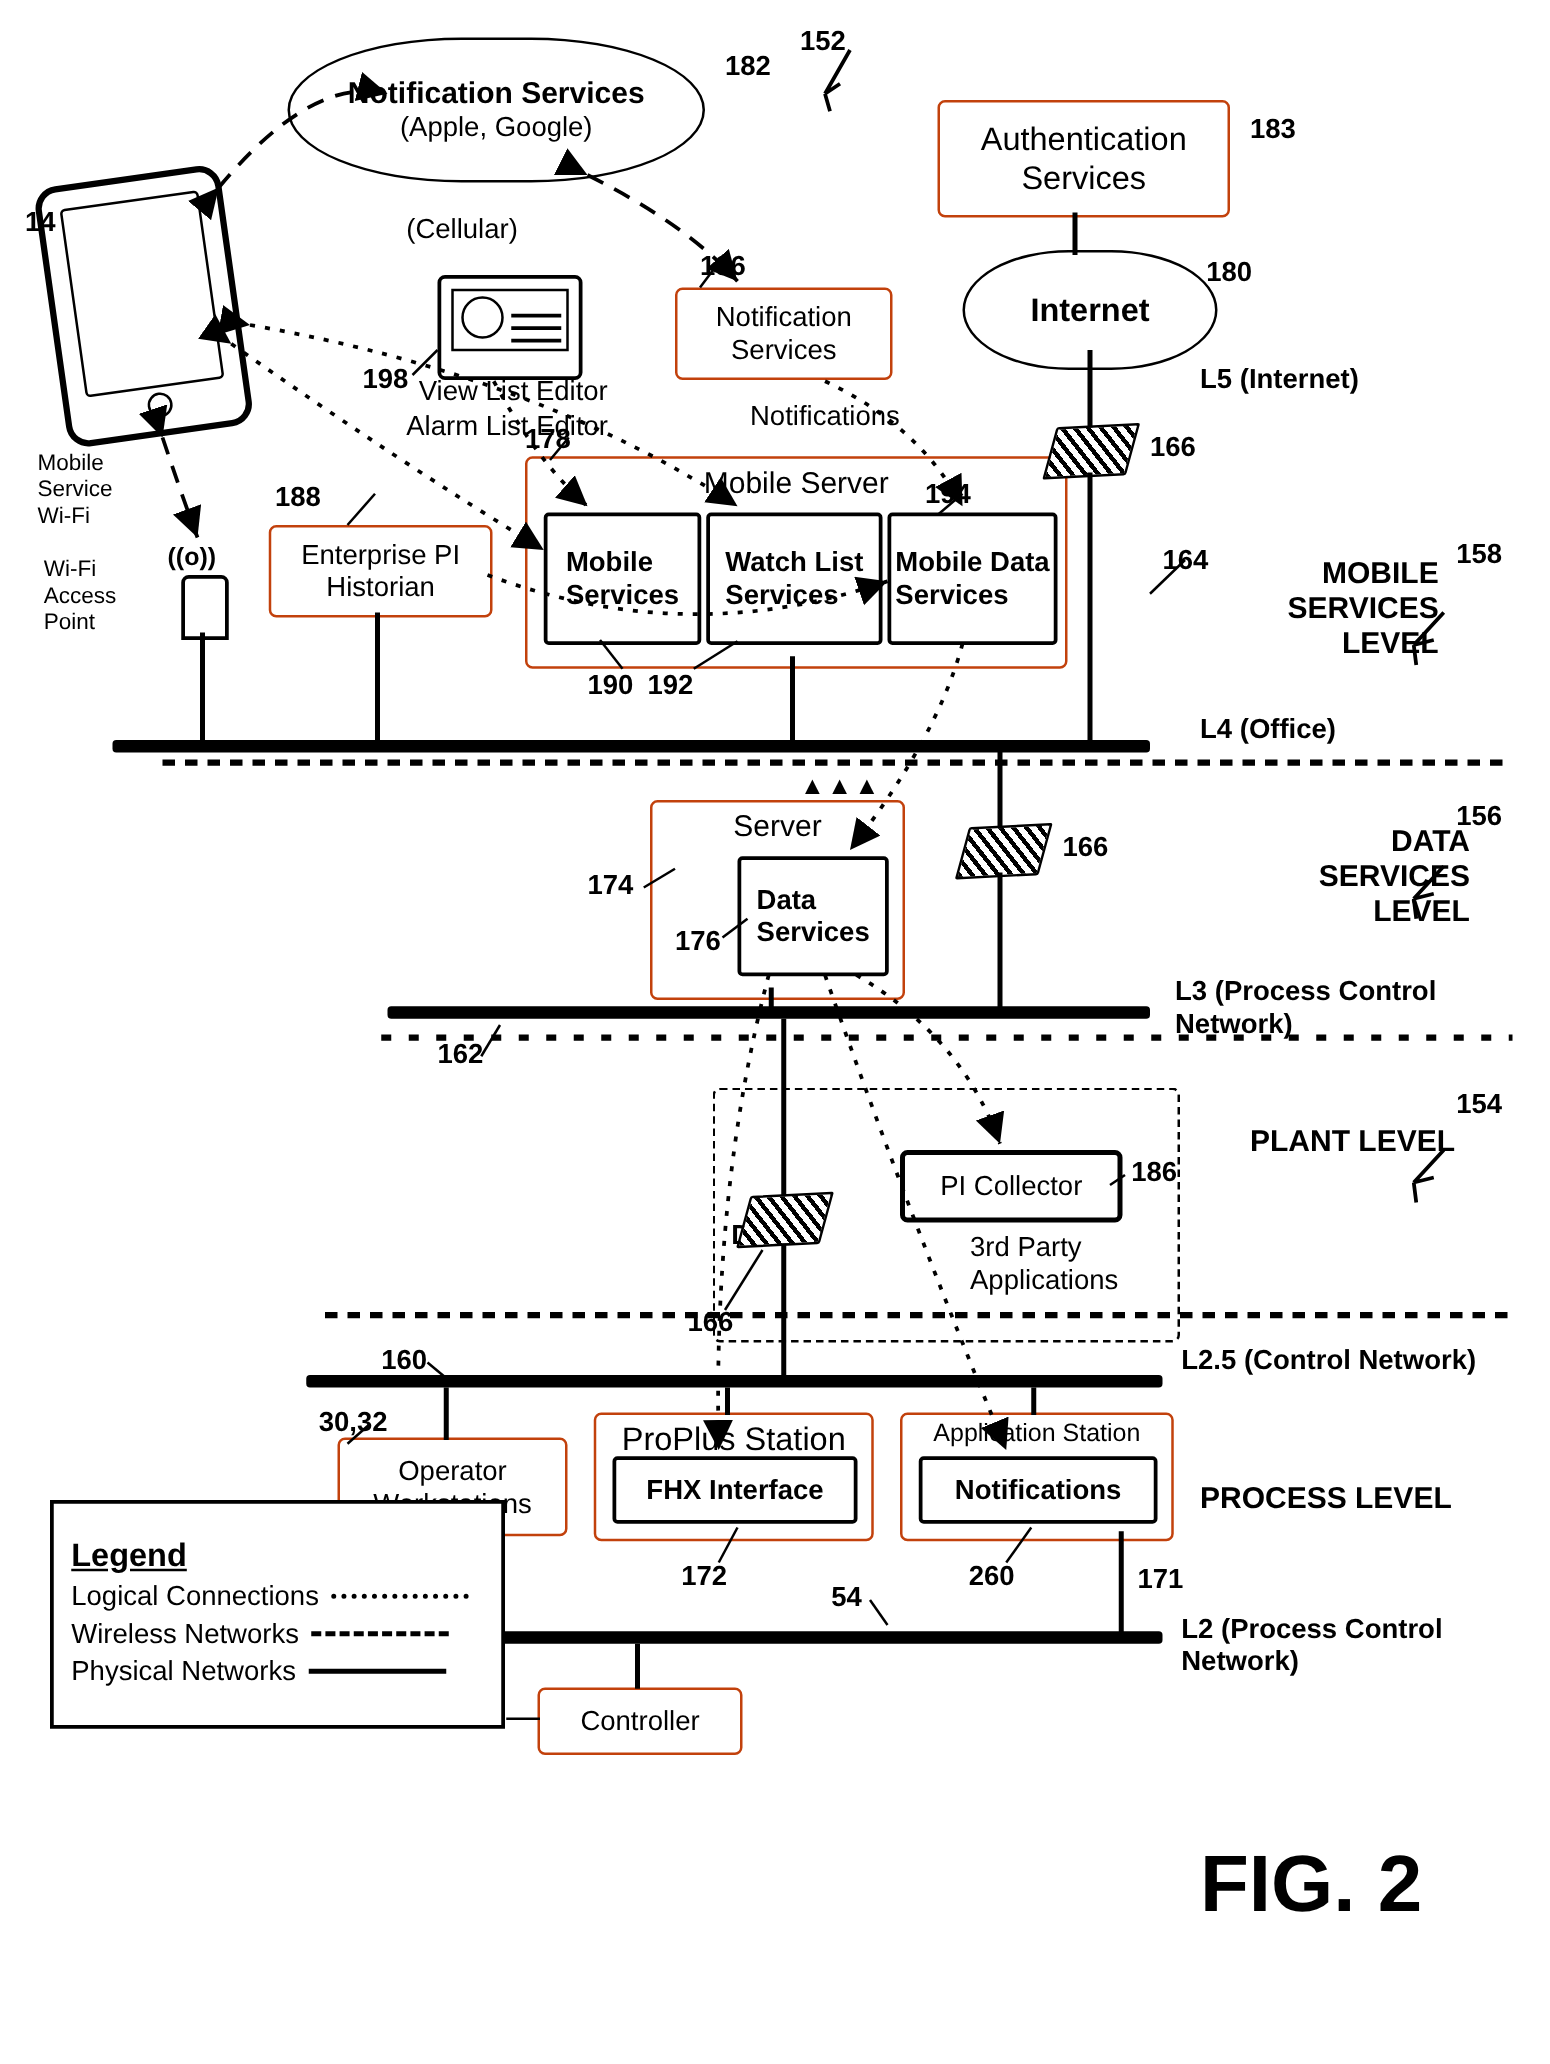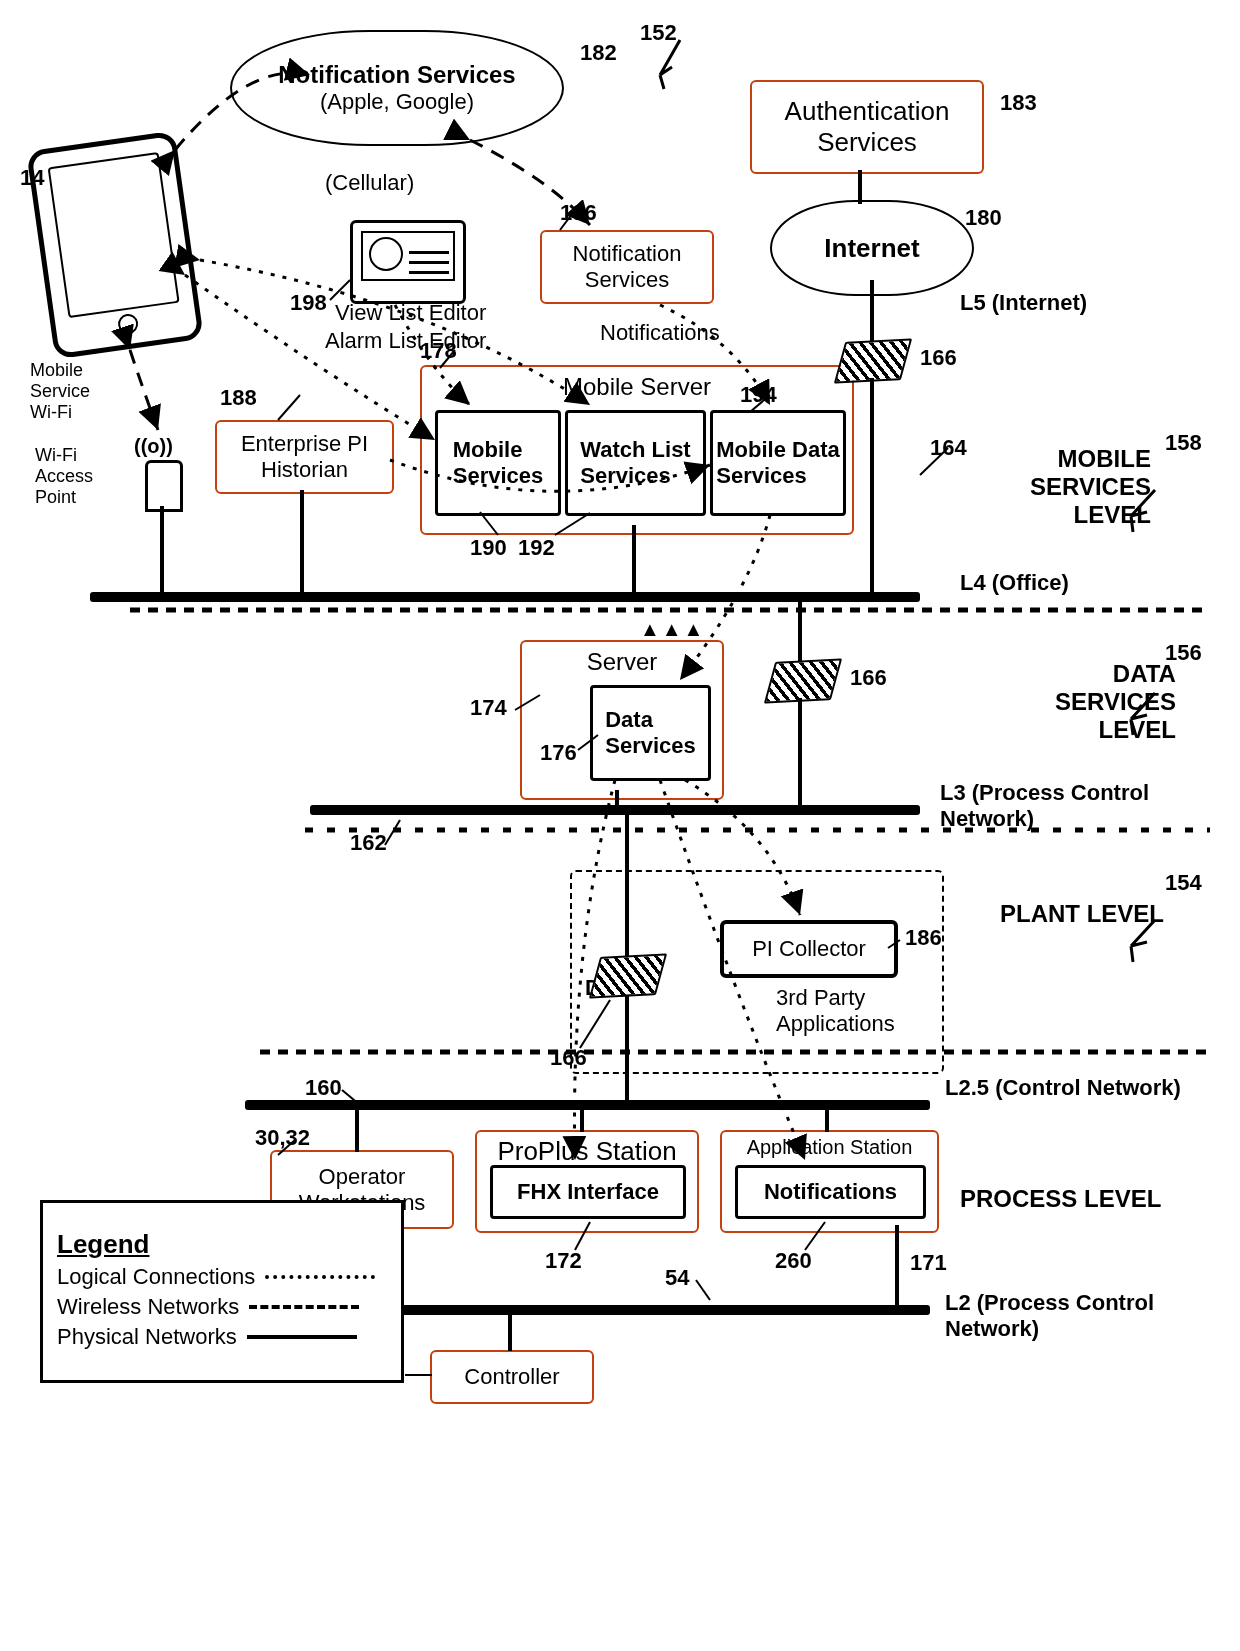--- a/index.html
+++ b/index.html
@@ -229,20 +229,21 @@
   <div class="line">
         <span>Wireless Networks</span>
         <span class="sw dashed"></span>
       </div>
   <div class="line">
         <span>Physical Networks</span>
         <span class="sw"></span>
       </div>
 </div>
 
+<div class="fig" style="left:960px;top:1470px">FIG. 2</div>
 
 <svg class="overlay">
   <line x1="130" y1="610" x2="1210" y2="610" stroke="#000" stroke-width="5" stroke-dasharray="10 8"></line>
   <line x1="305" y1="830" x2="1210" y2="830" stroke="#000" stroke-width="5" stroke-dasharray="8 14"></line>
   <line x1="260" y1="1052" x2="1210" y2="1052" stroke="#000" stroke-width="5" stroke-dasharray="10 8"></line>
 </svg>
 
 <svg class="overlay">
   <defs>
     <marker id="ah" markerWidth="10" markerHeight="10" refX="8" refY="4" orient="auto">

